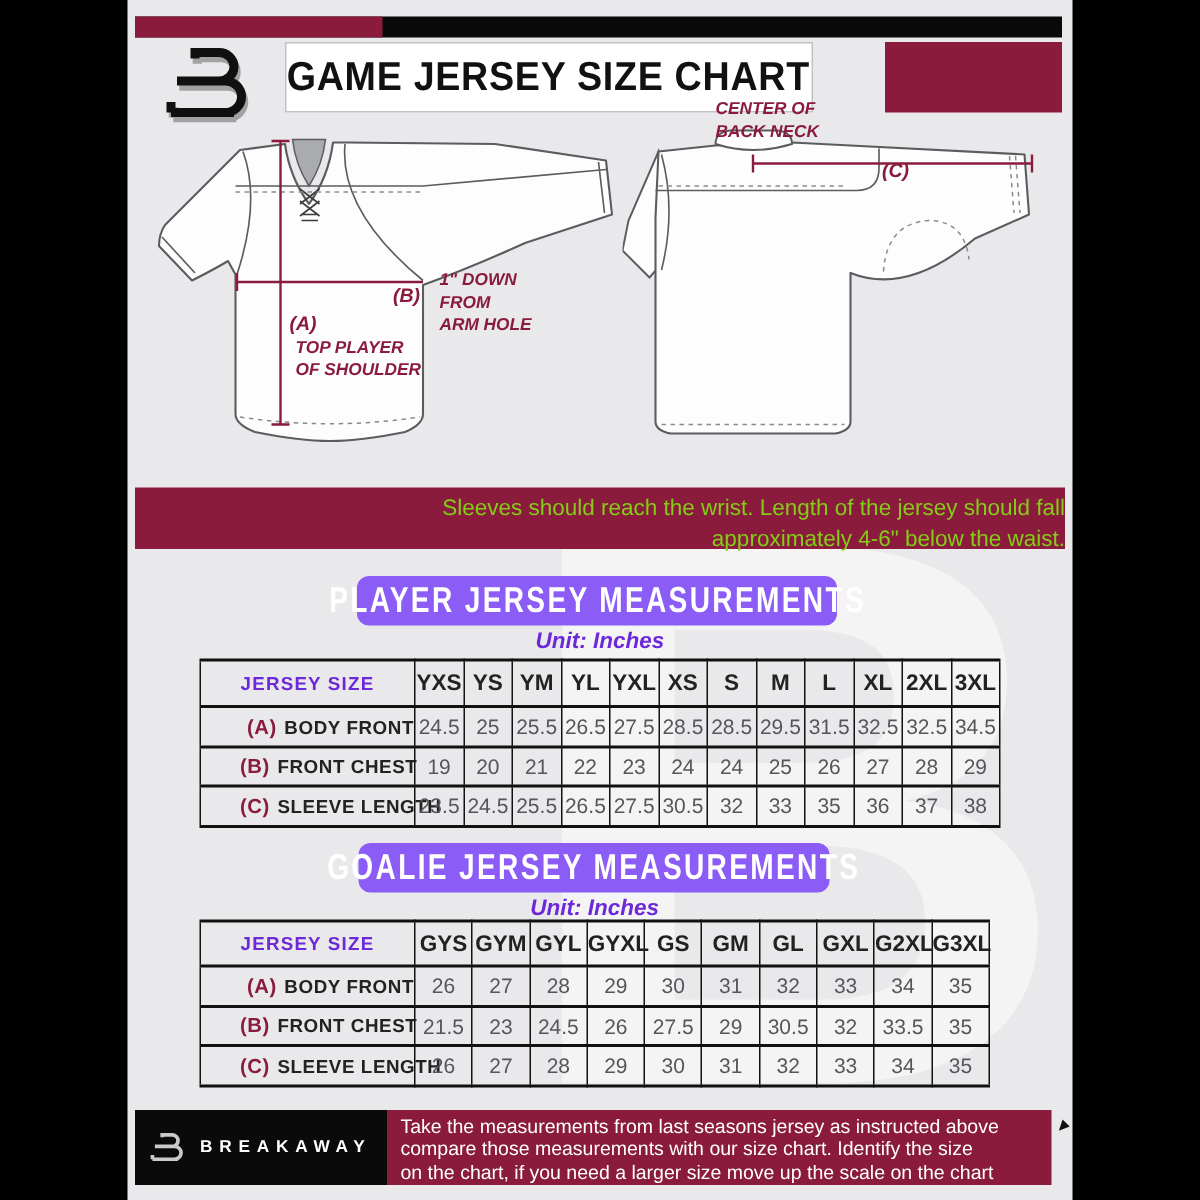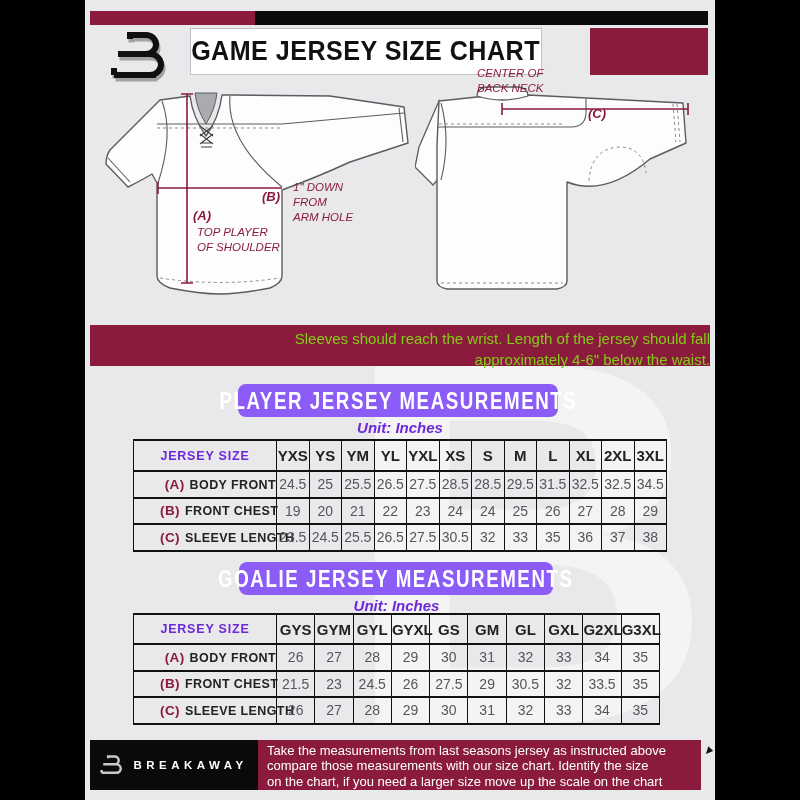--- a/index.html
+++ b/index.html
@@ -17,21 +17,21 @@
 
   .title-box { position:absolute; left:105px; top:28px; width:352px; height:47px; background:#fff;
                border:1px solid #C2C2C6; display:flex; align-items:center; justify-content:center; }
   .title-box .t { font-size:27px; font-weight:800; color:#111; letter-spacing:.5px;
                   transform:scaleX(.93); white-space:nowrap; }
   .title-maroon { position:absolute; left:505px; top:28px; width:118px; height:47px; background:#8A1B3D; }
 
   .jersey-svg { position:absolute; }
   .anno { position:absolute; color:#8A1B3D; font-style:italic; font-weight:700; }
   .anno.key { font-size:13px; }
-  .anno.note { font-size:11.5px; line-height:15px; font-weight:400; }
+  .anno.note { font-size:11.5px; line-height:15px; font-weight:700; }
 
   .note-banner { position:absolute; left:5px; top:325px; width:620px; height:41px; background:#8A1B3D;
                  color:#84cc16; text-align:right; font-size:15px; line-height:21px; padding-top:3px; font-weight:500; }
 
   .section-title { position:absolute; height:33px; background:#8b5cf6; border-radius:8px;
                    display:flex; align-items:center; justify-content:center; }
   .section-title .t { color:#fff; font-size:24px; font-weight:700; letter-spacing:2px;
                       transform:scaleX(.78); white-space:nowrap; }
   .unit { position:absolute; text-align:center; font-size:15px; font-style:italic; font-weight:700; color:#6d28d9; }
 

